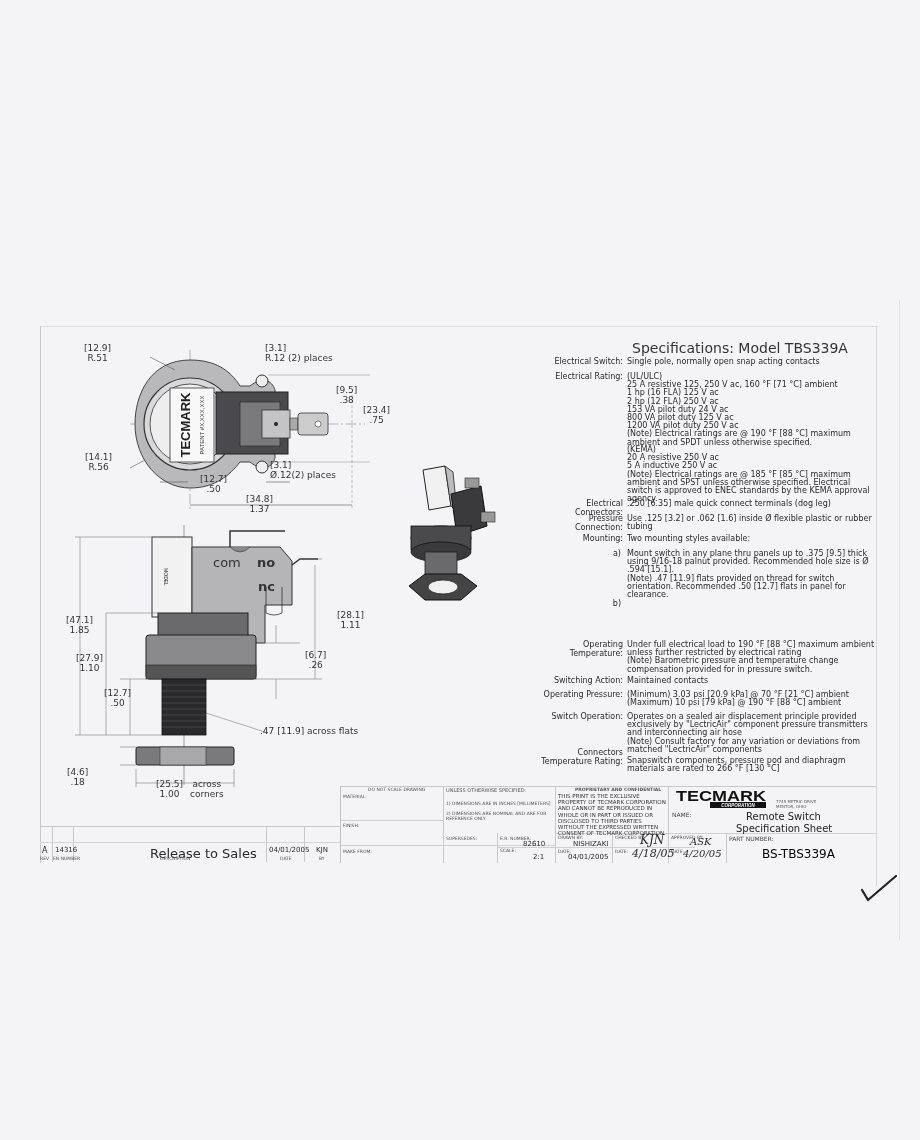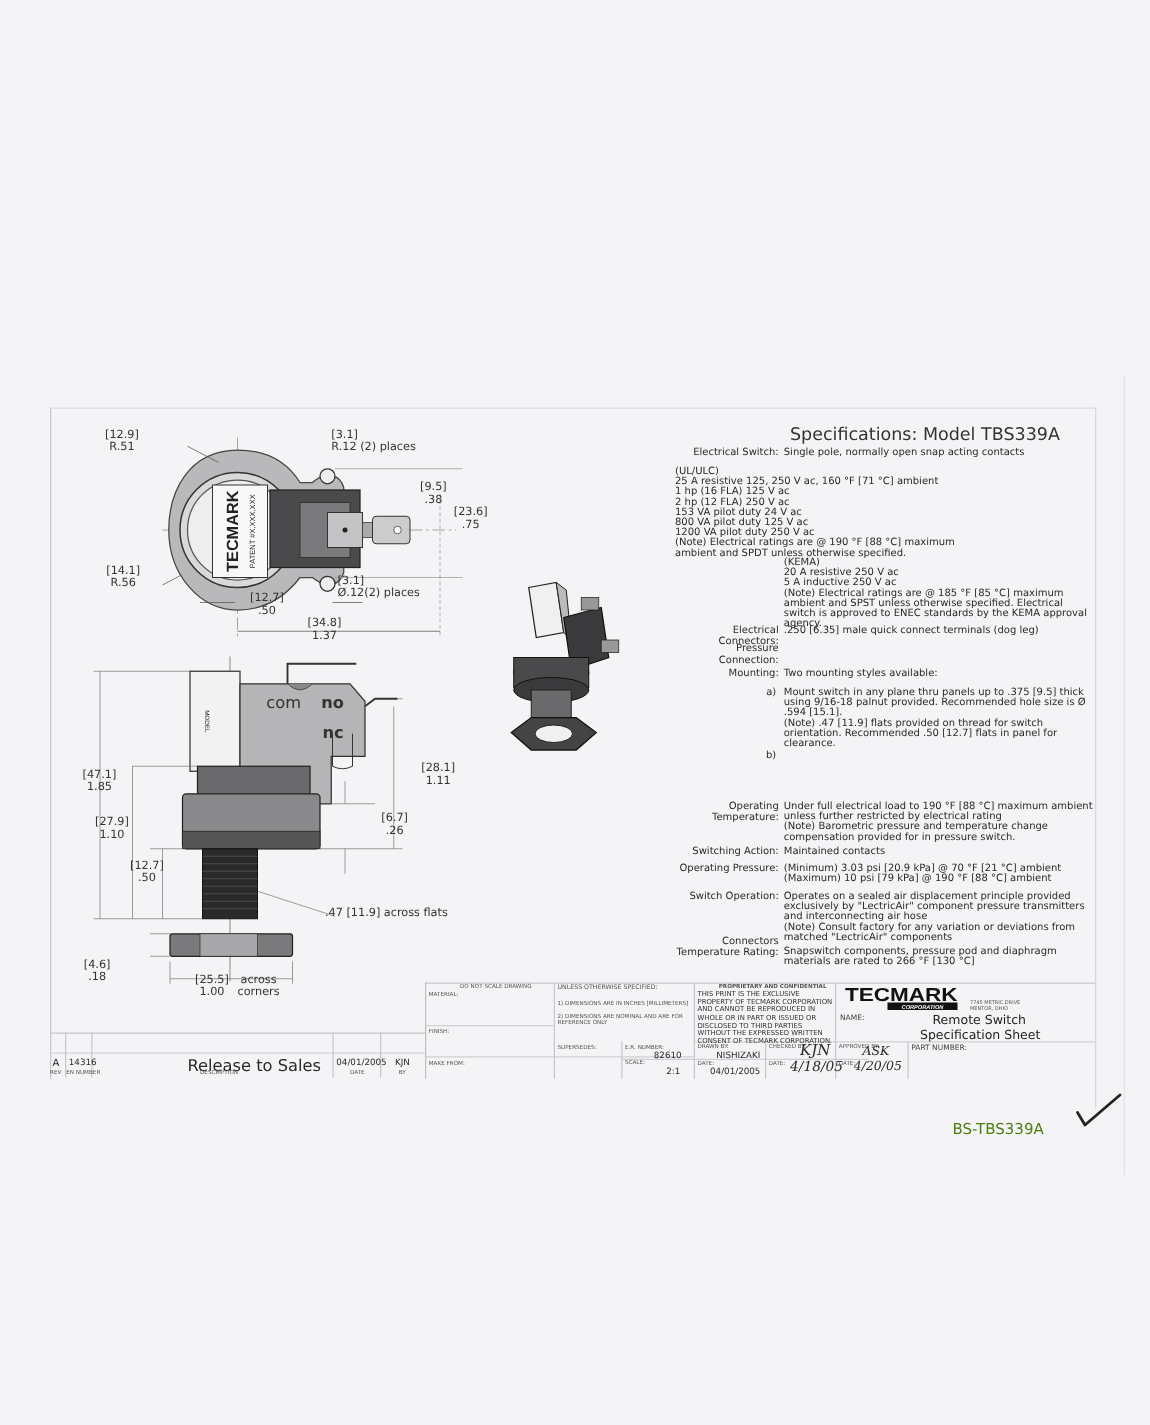--- a/index.html
+++ b/index.html
@@ -69,21 +69,21 @@
   </div>
 <div class="abs dim" style="left:265px;top:343px;text-align:left">
     <div class="mm">3.1</div>
     <div>R.12  (2) places</div>
   </div>
 <div class="abs dim" style="left:336px;top:385px">
     <div class="mm">9.5</div>
     <div>.38</div>
   </div>
 <div class="abs dim" style="left:363px;top:405px">
-    <div class="mm">23.6</div>
+    <div class="mm">23.4</div>
     <div>.75</div>
   </div>
 <div class="abs dim" style="left:85px;top:452px">
     <div class="mm">14.1</div>
     <div>R.56</div>
   </div>
 <div class="abs dim" style="left:270px;top:460px;text-align:left">
     <div class="mm">3.1</div>
     <div>Ø.12(2) places</div>
   </div>
@@ -201,20 +201,21 @@
   <ellipse cx="48" cy="127" rx="15" ry="7" fill="#f0f0f0" stroke="#222" stroke-width="0.8"></ellipse>
 </svg>
 
 <div class="spec-title">Specifications:  Model TBS339A</div>
 
 <div class="spec-row" style="left:540px;top:358px">
   <div class="spec-label">Electrical Switch:</div>
   <div class="spec-val">Single pole, normally open snap acting contacts</div>
 </div>
 <div class="spec-row" style="left:540px;top:373px">
+  <div class="spec-label">Electrical Rating:</div>
   <div class="spec-val">(UL/ULC)
 25 A resistive 125, 250 V ac, 160 °F [71 °C] ambient
 1 hp (16 FLA) 125 V ac
 2 hp (12 FLA) 250 V ac
 153 VA pilot duty 24 V ac
 800 VA pilot duty 125 V ac
 1200 VA pilot duty 250 V ac
 (Note) Electrical ratings are @ 190 °F [88 °C] maximum ambient and SPDT unless otherwise specified.</div>
 </div>
 <div class="spec-row" style="left:540px;top:446px">
@@ -223,20 +224,21 @@
 20 A resistive 250 V ac
 5 A inductive 250 V ac
 (Note) Electrical ratings are @ 185 °F [85 °C] maximum ambient and SPST unless otherwise specified.  Electrical switch is approved to ENEC standards by the KEMA approval agency.</div>
 </div>
 <div class="spec-row" style="left:540px;top:500px">
   <div class="spec-label">Electrical Connectors:</div>
   <div class="spec-val">.250 [6.35] male quick connect terminals (dog leg)</div>
 </div>
 <div class="spec-row" style="left:540px;top:515px">
   <div class="spec-label">Pressure Connection:</div>
+  <div class="spec-val">Use .125 [3.2] or .062 [1.6] inside Ø flexible plastic or rubber tubing</div>
 </div>
 <div class="spec-row" style="left:540px;top:535px">
   <div class="spec-label">Mounting:</div>
   <div class="spec-val">Two mounting styles available:</div>
 </div>
 <div class="spec-row" style="left:540px;top:550px">
   <div class="spec-label sub-label">a)</div>
   <div class="spec-val">Mount switch in any plane thru panels up to .375 [9.5] thick using 9/16-18 palnut provided.  Recommended hole size is Ø .594 [15.1].
 (Note) .47 [11.9] flats provided on thread for switch orientation.  Recommended .50 [12.7] flats in panel for clearance.</div>
 </div>
@@ -335,17 +337,17 @@
     <div>MENTOR, OHIO</div>
 </div>
 <div class="abs" style="left:672px;top:811px;font-size:6px;color:#444">NAME:</div>
 <div class="abs" style="left:746px;top:811px;font-size:10px;color:#222">Remote Switch</div>
 <div class="abs" style="left:736px;top:823px;font-size:10px;color:#222">Specification Sheet</div>
 <div class="abs tiny" style="left:671px;top:835px">APPROVED BY:</div>
 <div class="abs" style="left:690px;top:836px;font-size:10px;font-family:'DejaVu Serif',serif;font-style:italic">ASK</div>
 <div class="abs tiny" style="left:671px;top:849px">DATE:</div>
 <div class="abs" style="left:683px;top:848px;font-size:10px;font-family:'DejaVu Serif',serif;font-style:italic">4/20/05</div>
 <div class="abs" style="left:729px;top:835px;font-size:6px;color:#444">PART NUMBER:</div>
-<div class="abs" style="left:762px;top:896px;font-size:12px;color:#4d7c0f">BS-TBS339A</div>
+<div class="abs" style="left:762px;top:847px;font-size:12px;color:#000000">BS-TBS339A</div>
 
 <svg class="checkmark" width="40" height="40">
   <path d="M2,18 L8,28 L36,4" fill="none" stroke="#222" stroke-width="2.2" stroke-linecap="round" stroke-linejoin="round"></path>
 </svg>
 
 </body></html>

